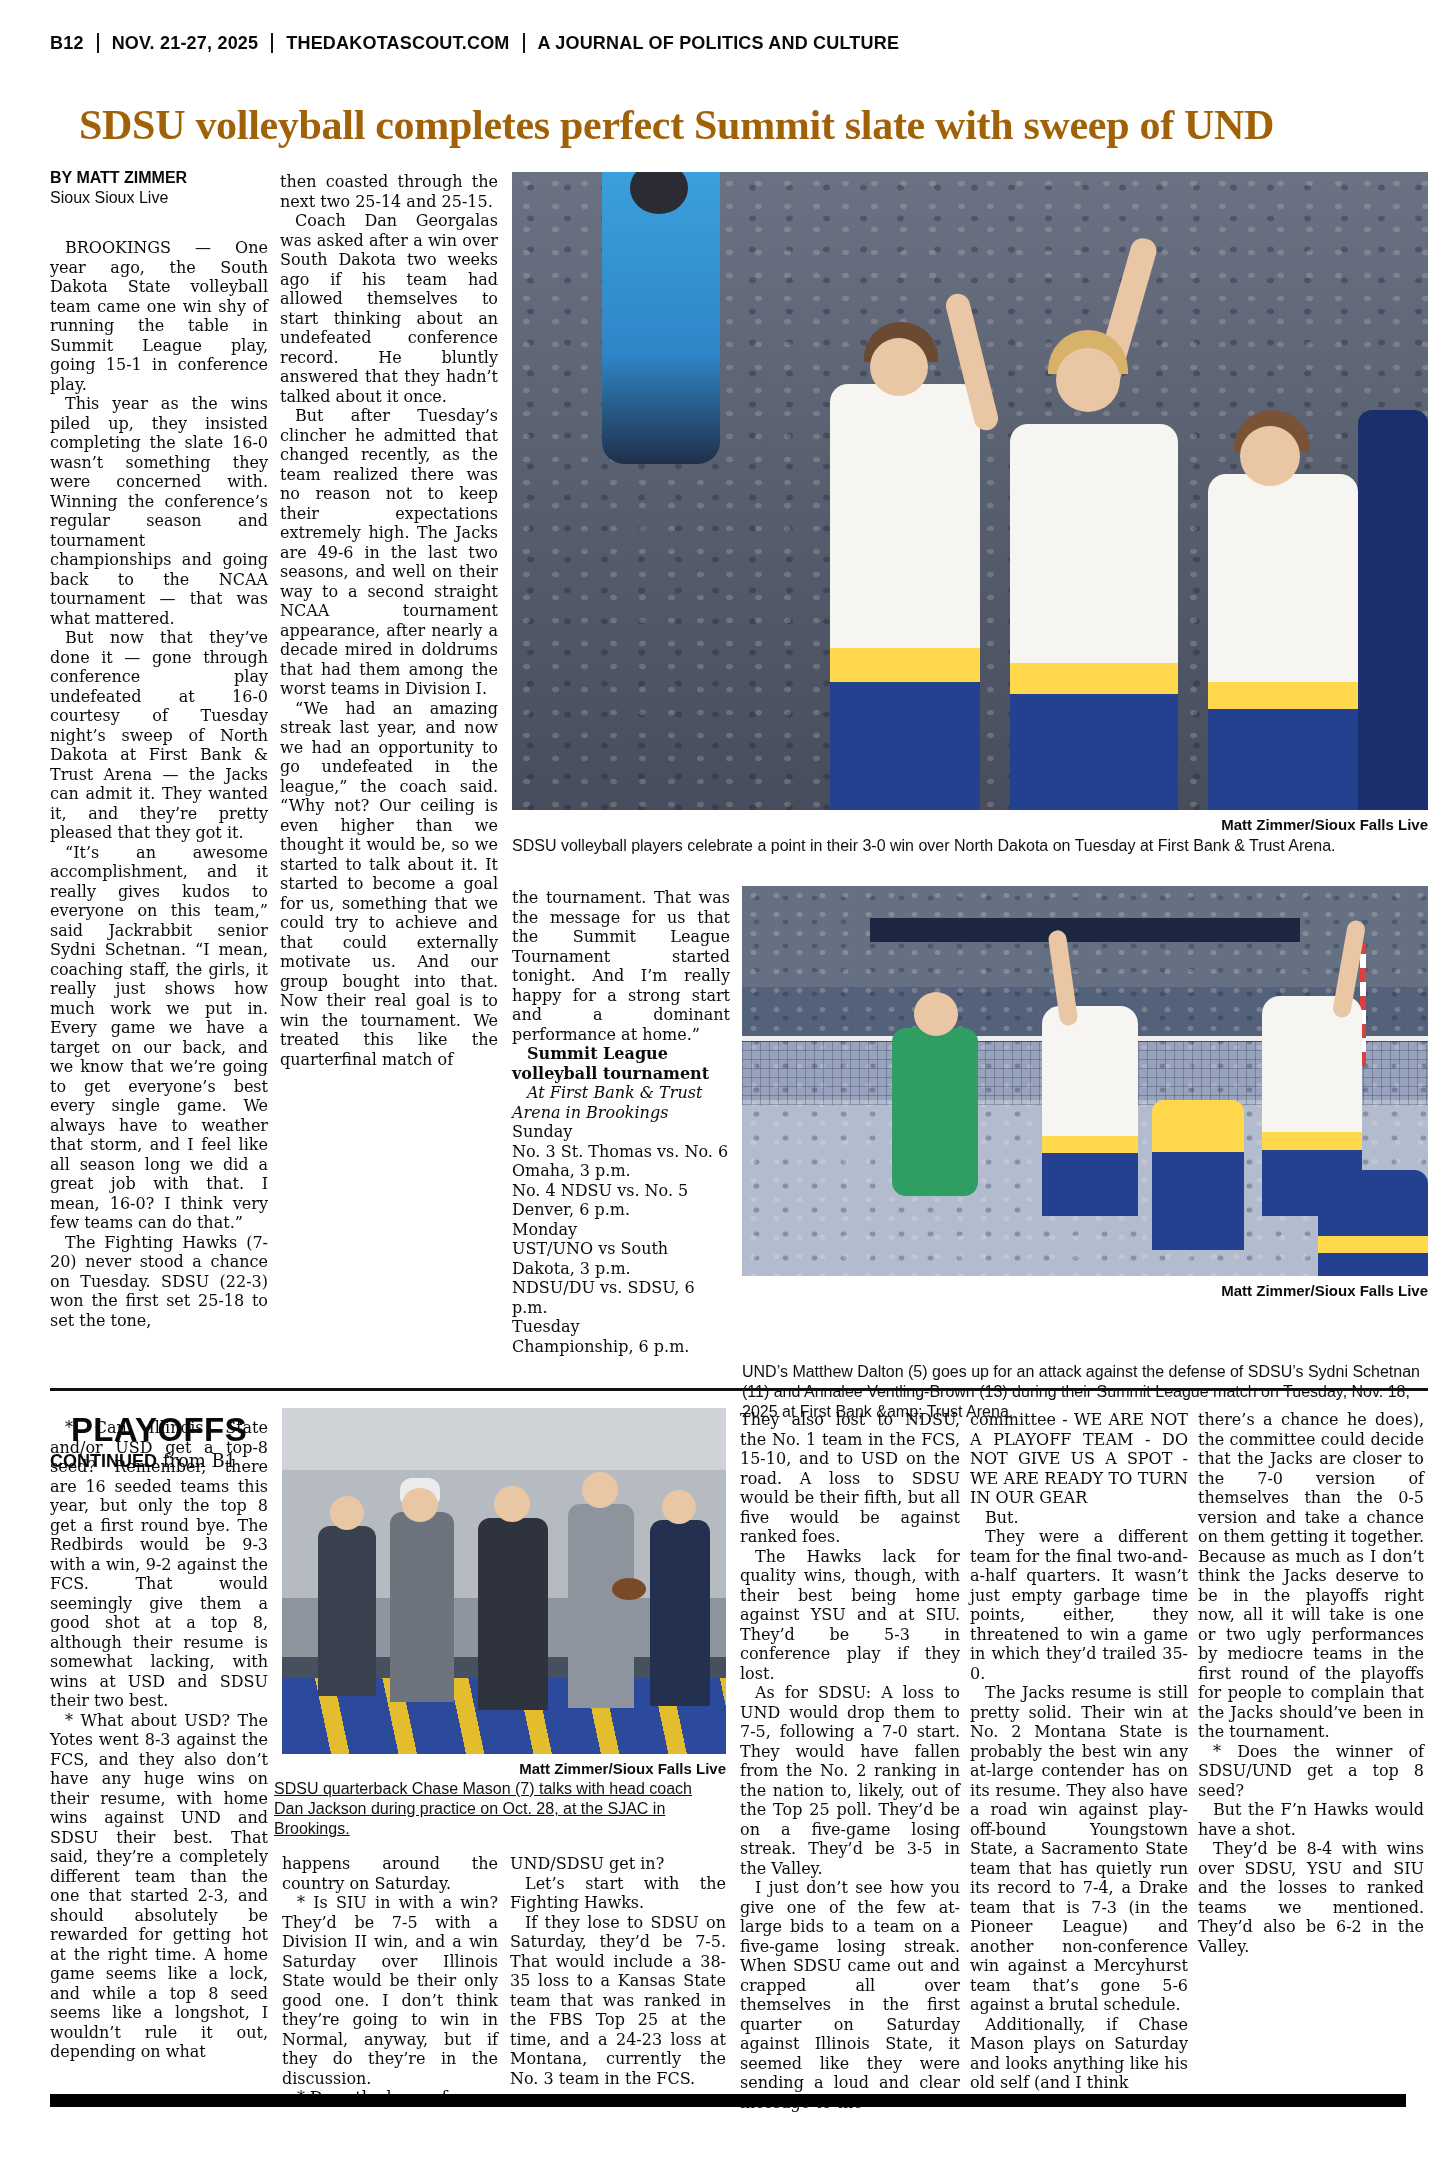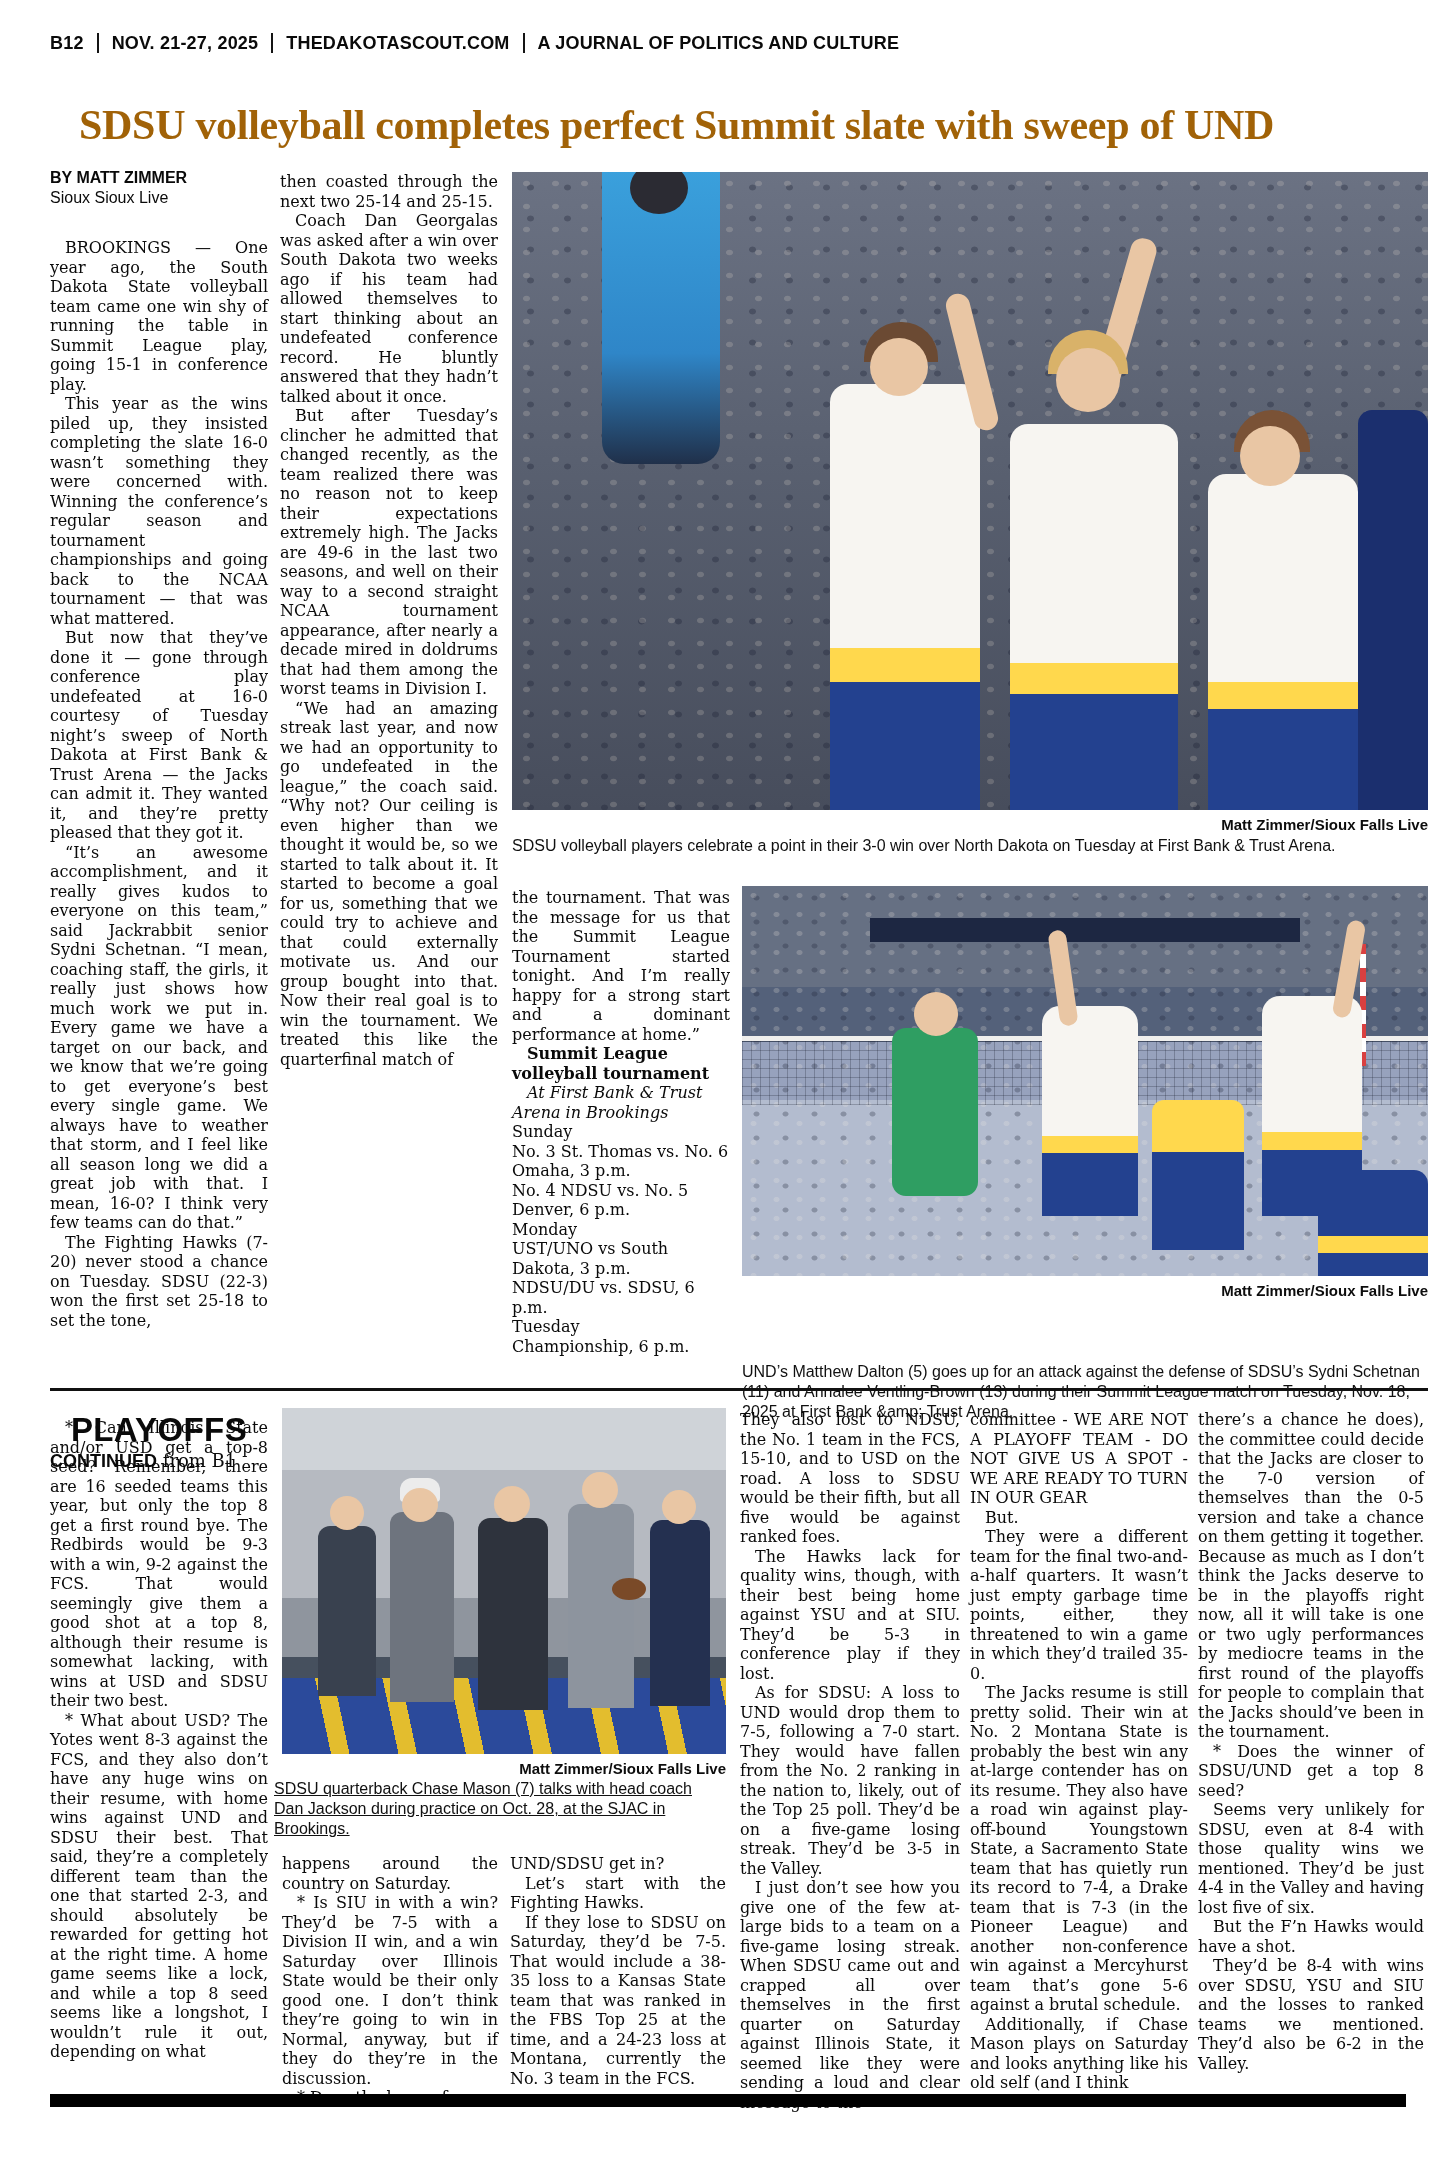--- a/index.html
+++ b/index.html
@@ -201,20 +201,19 @@
   <div class="abs textcol cont" style="left:970px;top:1410px;width:218px;">
       <p>committee - WE ARE NOT A PLAYOFF TEAM - DO NOT GIVE US A SPOT - WE ARE READY TO TURN IN OUR GEAR</p>
       <p>But.</p>
       <p>They were a different team for the final two-and-a-half quarters. It wasn’t just empty garbage time points, either, they threatened to win a game in which they’d trailed 35-0.</p>
       <p>The Jacks resume is still pretty solid. Their win at No. 2 Montana State is probably the best win any at-large contender has on its resume. They also have a road win against play-off-bound Youngstown State, a Sacramento State team that has quietly run its record to 7-4, a Drake team that is 7-3 (in the Pioneer League) and another non-conference win against a Mercyhurst team that’s gone 5-6 against a brutal schedule.</p>
       <p>Additionally, if Chase Mason plays on Saturday and looks anything like his old self (and I think</p>
     </div>
   <div class="abs textcol cont" style="left:1198px;top:1410px;width:226px;">
       <p>there’s a chance he does), the committee could decide that the Jacks are closer to the 7-0 version of themselves than the 0-5 version and take a chance on them getting it together. Because as much as I don’t think the Jacks deserve to be in the playoffs right now, all it will take is one or two ugly performances by mediocre teams in the first round of the playoffs for people to complain that the Jacks should’ve been in the tournament.</p>
       <p>* Does the winner of SDSU/UND get a top 8 seed?</p>
-      <p>Seems very unlikely for SDSU, even at 8-4 with those quality wins we mentioned. They’d be just 4-4 in the Valley and having lost five of six.</p>
       <p>But the F’n Hawks would have a shot.</p>
       <p>They’d be 8-4 with wins over SDSU, YSU and SIU and the losses to ranked teams we mentioned. They’d also be 6-2 in the Valley.</p>
     </div>
 
   <div class="abs rule-thick" style="left:50px;top:2094px;width:1356px;"></div>
 
 </div>
 
 </body></html>

